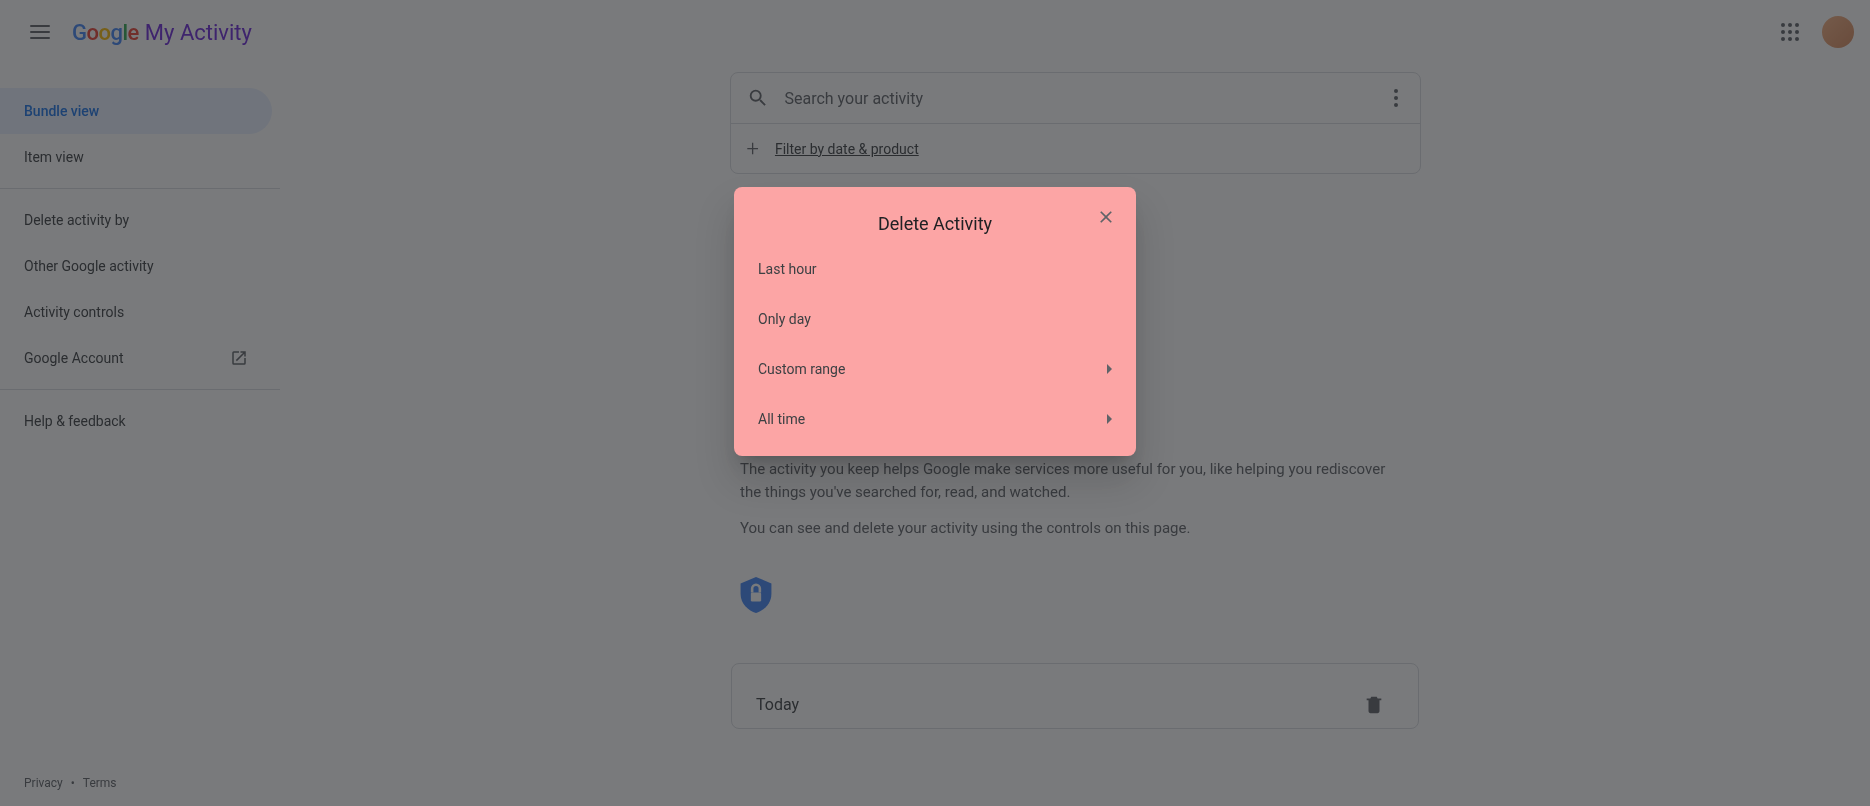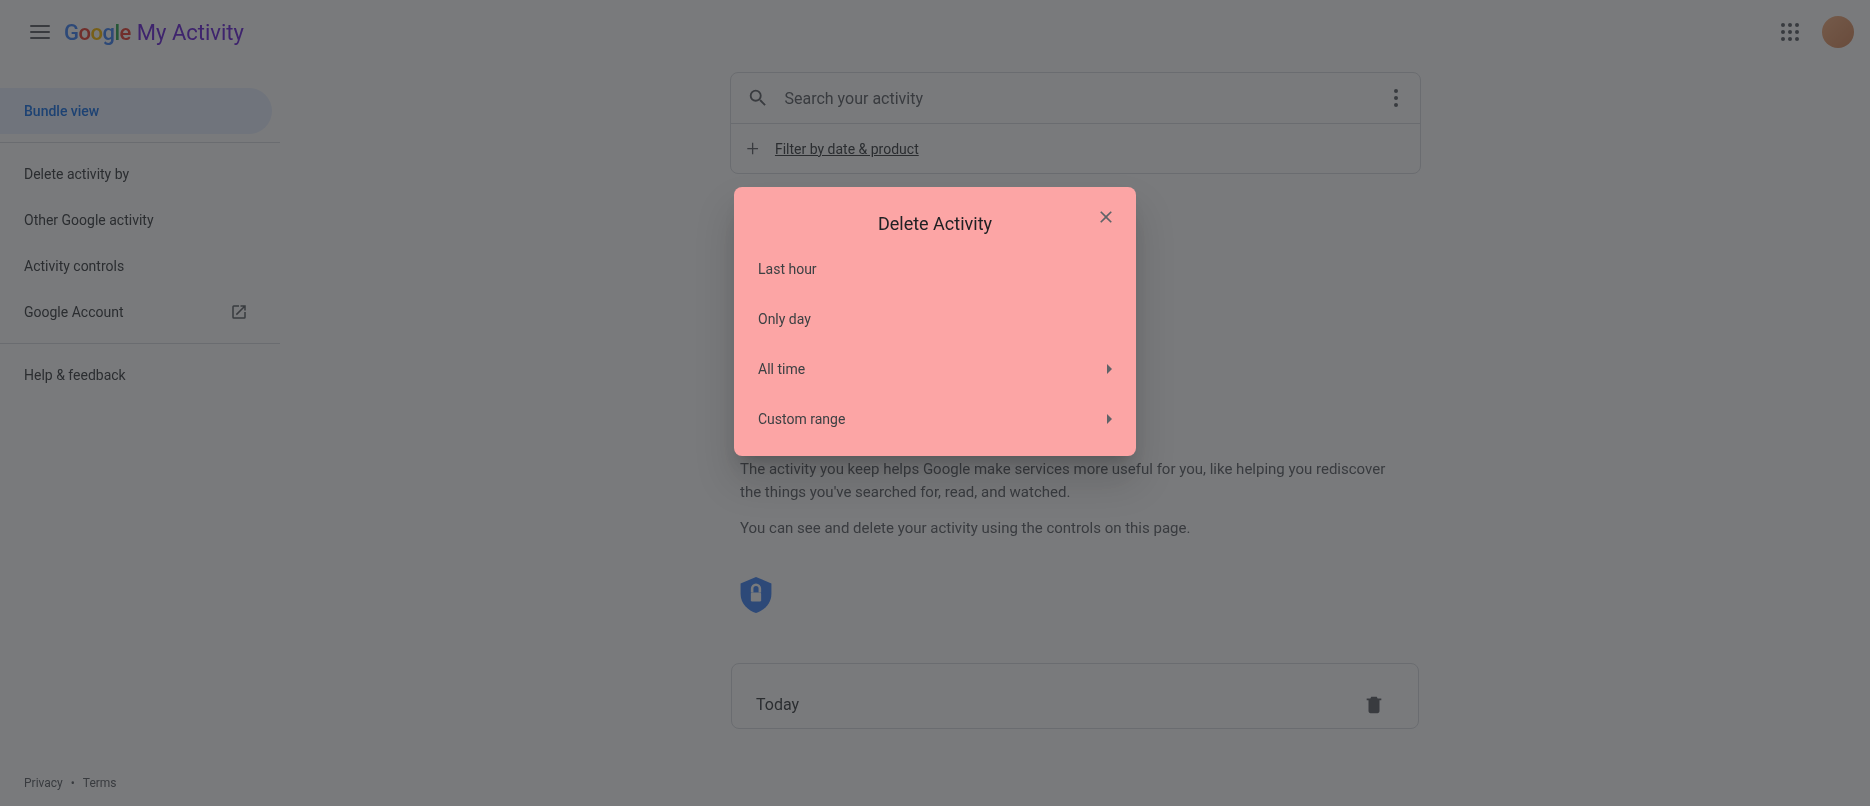--- a/index.html
+++ b/index.html
@@ -1,21 +1,21 @@
 <!DOCTYPE html>
 <html><head>
 <meta charset="utf-8">
 <style>
 * { margin:0; padding:0; box-sizing:border-box; font-family:"Google Sans",Roboto,Arial,sans-serif; }
 html,body { width:1870px; height:806px; overflow:hidden; background:#fff; color:#202124; }
 .header { height:64px; display:flex; align-items:center; padding:0 16px; }
 .menu-btn { width:48px; height:48px; border-radius:50%; display:flex; align-items:center; justify-content:center; cursor:pointer; }
 .hamburger { width:20px; height:14px; display:flex; flex-direction:column; justify-content:space-between; }
 .hamburger span { display:block; height:2px; background:#5f6368; border-radius:1px; }
-.logo-wrap { display:flex; align-items:flex-end; margin-left:0; }
+.logo-wrap { display:flex; align-items:flex-end; margin-left:8px; }
 .g-logo { font-size:22px; font-weight:500; letter-spacing:-0.5px; }
 .g-b { color:#4285F4; } .g-r { color:#EA4335; } .g-y { color:#FBBC05; } .g-g { color:#34A853; }
 .app-title { font-size:22px; color:#6d28d9; margin-left:6px; font-weight:400; }
 .header-right { margin-left:auto; display:flex; align-items:center; gap:12px; }
 .apps-btn { width:40px; height:40px; display:flex; align-items:center; justify-content:center; border-radius:50%; cursor:pointer; }
 .apps-grid { display:grid; grid-template-columns:repeat(3,4px); grid-template-rows:repeat(3,4px); gap:3px; }
 .apps-grid span { background:#5f6368; border-radius:50%; width:4px; height:4px; }
 .avatar { width:32px; height:32px; border-radius:50%; background:linear-gradient(135deg,#f4b183,#d68a5e); }
 .body-wrap { display:flex; height:calc(806px - 64px); }
 .sidebar { width:280px; padding-top:24px; display:flex; flex-direction:column; }
@@ -84,20 +84,23 @@
         </div>
     </div>
     <div class="avatar"></div>
   </div>
 </div>
 
 <div class="body-wrap">
   <div class="sidebar">
     <div class="nav-item active">
         <span>Bundle view</span>
+      </div>
+    <div class="nav-item">
+        <span>Item view</span>
       </div>
     <div class="divider"></div>
     <div class="nav-item">
         <span>Delete activity by</span>
       </div>
     <div class="nav-item">
         <span>Other Google activity</span>
       </div>
     <div class="nav-item">
         <span>Activity controls</span>
@@ -169,21 +172,21 @@
         </svg>
     </div>
     <div class="dialog-title">Delete Activity</div>
     <div class="dialog-opt">
         <span>Last hour</span>
       </div>
     <div class="dialog-opt">
         <span>Only day</span>
       </div>
     <div class="dialog-opt">
-        <span>All time</span>
+        <span>Custom range</span>
         <span class="arrow"></span>
       </div>
     <div class="dialog-opt">
-        <span>Custom range</span>
+        <span>All time</span>
         <span class="arrow"></span>
       </div>
   </div>
 </div>
 
 </body></html>

